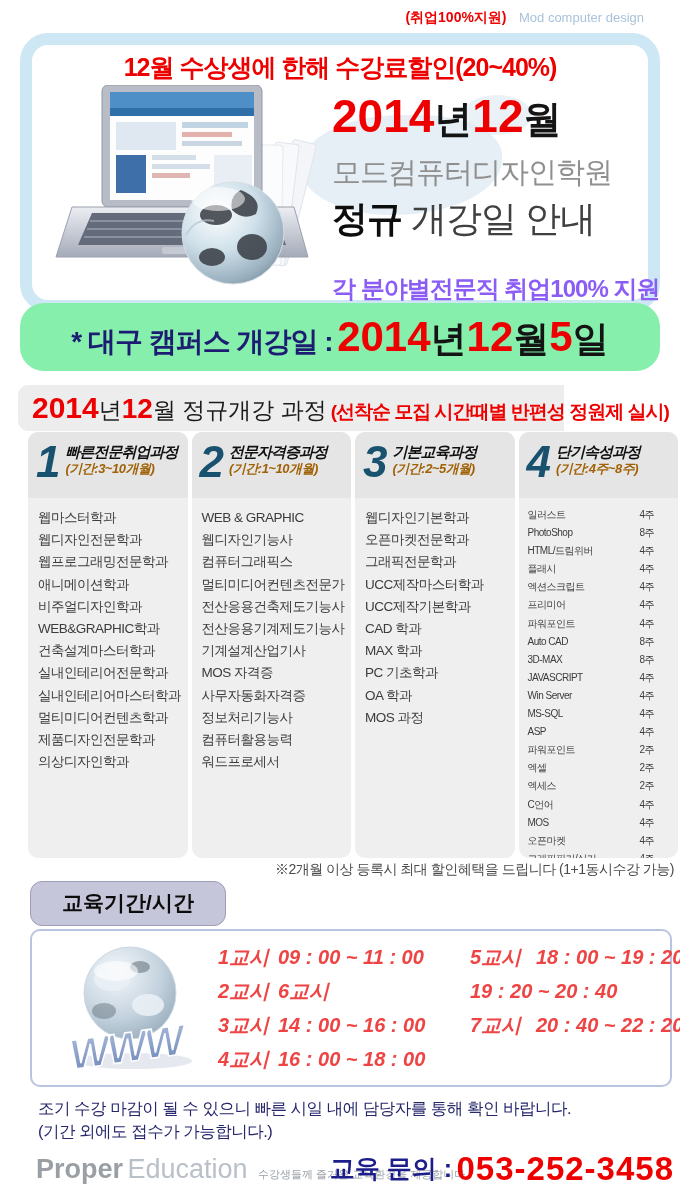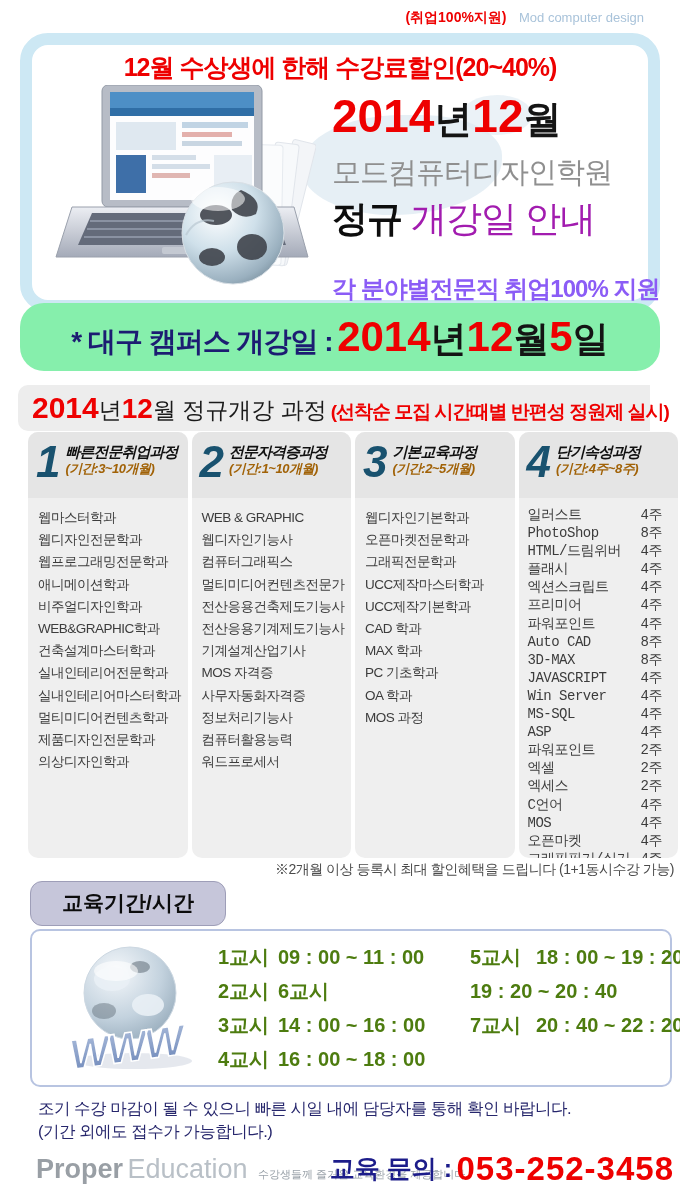--- a/index.html
+++ b/index.html
@@ -21,65 +21,65 @@
   .map-blob2{position:absolute;left:430px;top:50px;width:70px;height:40px;background:#dde9f2;
             border-radius:50%;opacity:.6;}
   .laptop-art{position:absolute;left:14px;top:40px;width:270px;height:205px;}
   .hero-text{position:absolute;left:300px;top:48px;width:316px;}
   .hero-date{font-weight:bold;line-height:1;white-space:nowrap;}
   .hero-date .num{color:#ee0000;font-size:46px;}
   .hero-date .unit{color:#141414;font-size:38px;}
   .academy{margin-top:14px;font-size:29px;color:#8f8f8f;letter-spacing:-1px;white-space:nowrap;}
   .regular{margin-top:2px;font-size:36px;letter-spacing:-1px;white-space:nowrap;}
   .regular .emph{color:#0d0d0d;font-weight:bold;}
-  .regular .rest{color:#a21caf;text-align:right;}
+  .regular .rest{color:#404040;text-align:right;}
   .support{margin-top:29px;color:#8b5cf6;font-weight:bold;font-size:24px;letter-spacing:-1px;white-space:nowrap;}
 
   
   .campus-band{position:absolute;top:303px;left:20px;width:640px;height:68px;background:#86efac;
                border-radius:24px;text-align:center;line-height:68px;white-space:nowrap;}
   .campus-band .lbl{color:#1c1c72;font-weight:bold;font-size:28px;letter-spacing:-1px;}
   .campus-band .num{color:#ee0000;font-weight:bold;font-size:42px;}
   .campus-band .unit{color:#141414;font-weight:bold;font-size:36px;}
 
   
-  .section-band{position:absolute;top:385px;left:18px;width:632px;height:46px;background:#ededed;
+  .section-band{position:absolute;top:385px;left:18px;width:546px;height:46px;background:#ededed;
                 border-radius:10px 0 0 10px;line-height:46px;padding-left:14px;box-sizing:border-box;
                 white-space:nowrap;}
   .section-band .y{color:#ee0000;font-weight:bold;font-size:30px;}
   .section-band .u{color:#1a1a1a;font-size:23px;}
   .section-band .m{color:#ee0000;font-weight:bold;font-size:28px;}
   .section-band .note{color:#ee0000;font-weight:bold;font-size:19px;letter-spacing:-1px;margin-left:4px;}
 
   
   .columns{position:absolute;top:432px;left:28px;width:650px;height:426px;display:flex;gap:4px;}
   .card{flex:1;background:#efefef;border-radius:10px;overflow:hidden;}
   .card-head{display:flex;align-items:flex-start;background:#e5e5e5;padding:9px 4px 5px 8px;min-height:52px;}
   .card-num{font-size:44px;font-weight:bold;font-style:italic;color:#19526f;line-height:.95;margin-right:5px;}
   .card-titles{padding-top:2px;}
   .card-title{font-size:15px;font-weight:bold;font-style:italic;color:#101010;letter-spacing:-1px;line-height:1.15;white-space:nowrap;}
   .card-period{font-size:13px;font-weight:bold;font-style:italic;color:#a16207;letter-spacing:-0.5px;white-space:nowrap;}
   .card-list{padding:9px 6px 0 10px;font-size:13.5px;color:#3c3c3c;letter-spacing:-0.5px;}
   .citem{line-height:22.2px;white-space:nowrap;}
-  .c4 .card-list{padding:8px 16px 0 9px;font-size:14px;font-family:Liberation Mono, monospace;}
+  .c4 .card-list{padding:8px 24px 0 9px;font-size:10px;}
   .c4row{display:flex;justify-content:space-between;line-height:18.1px;white-space:nowrap;}
 
   
   .disc-note{position:absolute;top:861px;right:6px;font-size:14px;color:#4b4b4b;letter-spacing:-0.5px;}
 
   
   .pill{position:absolute;top:881px;left:30px;width:196px;height:45px;background:#c6c6da;
         border:1px solid #9e9eb8;border-radius:12px;box-sizing:border-box;text-align:center;
         line-height:42px;font-size:21px;font-weight:bold;color:#0c0c0c;}
   .timetable{position:absolute;top:929px;left:30px;width:642px;height:158px;box-sizing:border-box;
              background:#ffffff;border:2px solid #b8c4e1;border-radius:10px;}
   .www-art{position:absolute;left:20px;top:10px;width:160px;height:132px;}
   .times{position:absolute;left:186px;top:9px;right:6px;}
   .trow{display:grid;grid-template-columns:60px 192px 66px 1fr;height:34px;line-height:34px;
-        font-size:20px;font-weight:bold;color:#4d7c0f;white-space:nowrap;}
+        font-size:20px;font-weight:bold;color:#ef4444;white-space:nowrap;font-style:italic;}
   .tt-note{position:absolute;right:22px;bottom:12px;font-size:16.5px;font-weight:bold;color:#101010;}
 
   
   .warnings{position:absolute;top:1097px;left:38px;font-size:16.5px;color:#26266c;line-height:23px;
             letter-spacing:-0.5px;}
   .footer-logo{position:absolute;top:1154px;left:36px;white-space:nowrap;}
   .logo-primary{font-size:27px;font-weight:bold;color:#999fa5;}
   .logo-secondary{font-size:27px;color:#b9c0c7;}
   .logo-tagline{font-size:11px;color:#9aa2a9;margin-left:6px;}
   .contact{position:absolute;top:1150px;right:6px;white-space:nowrap;}

